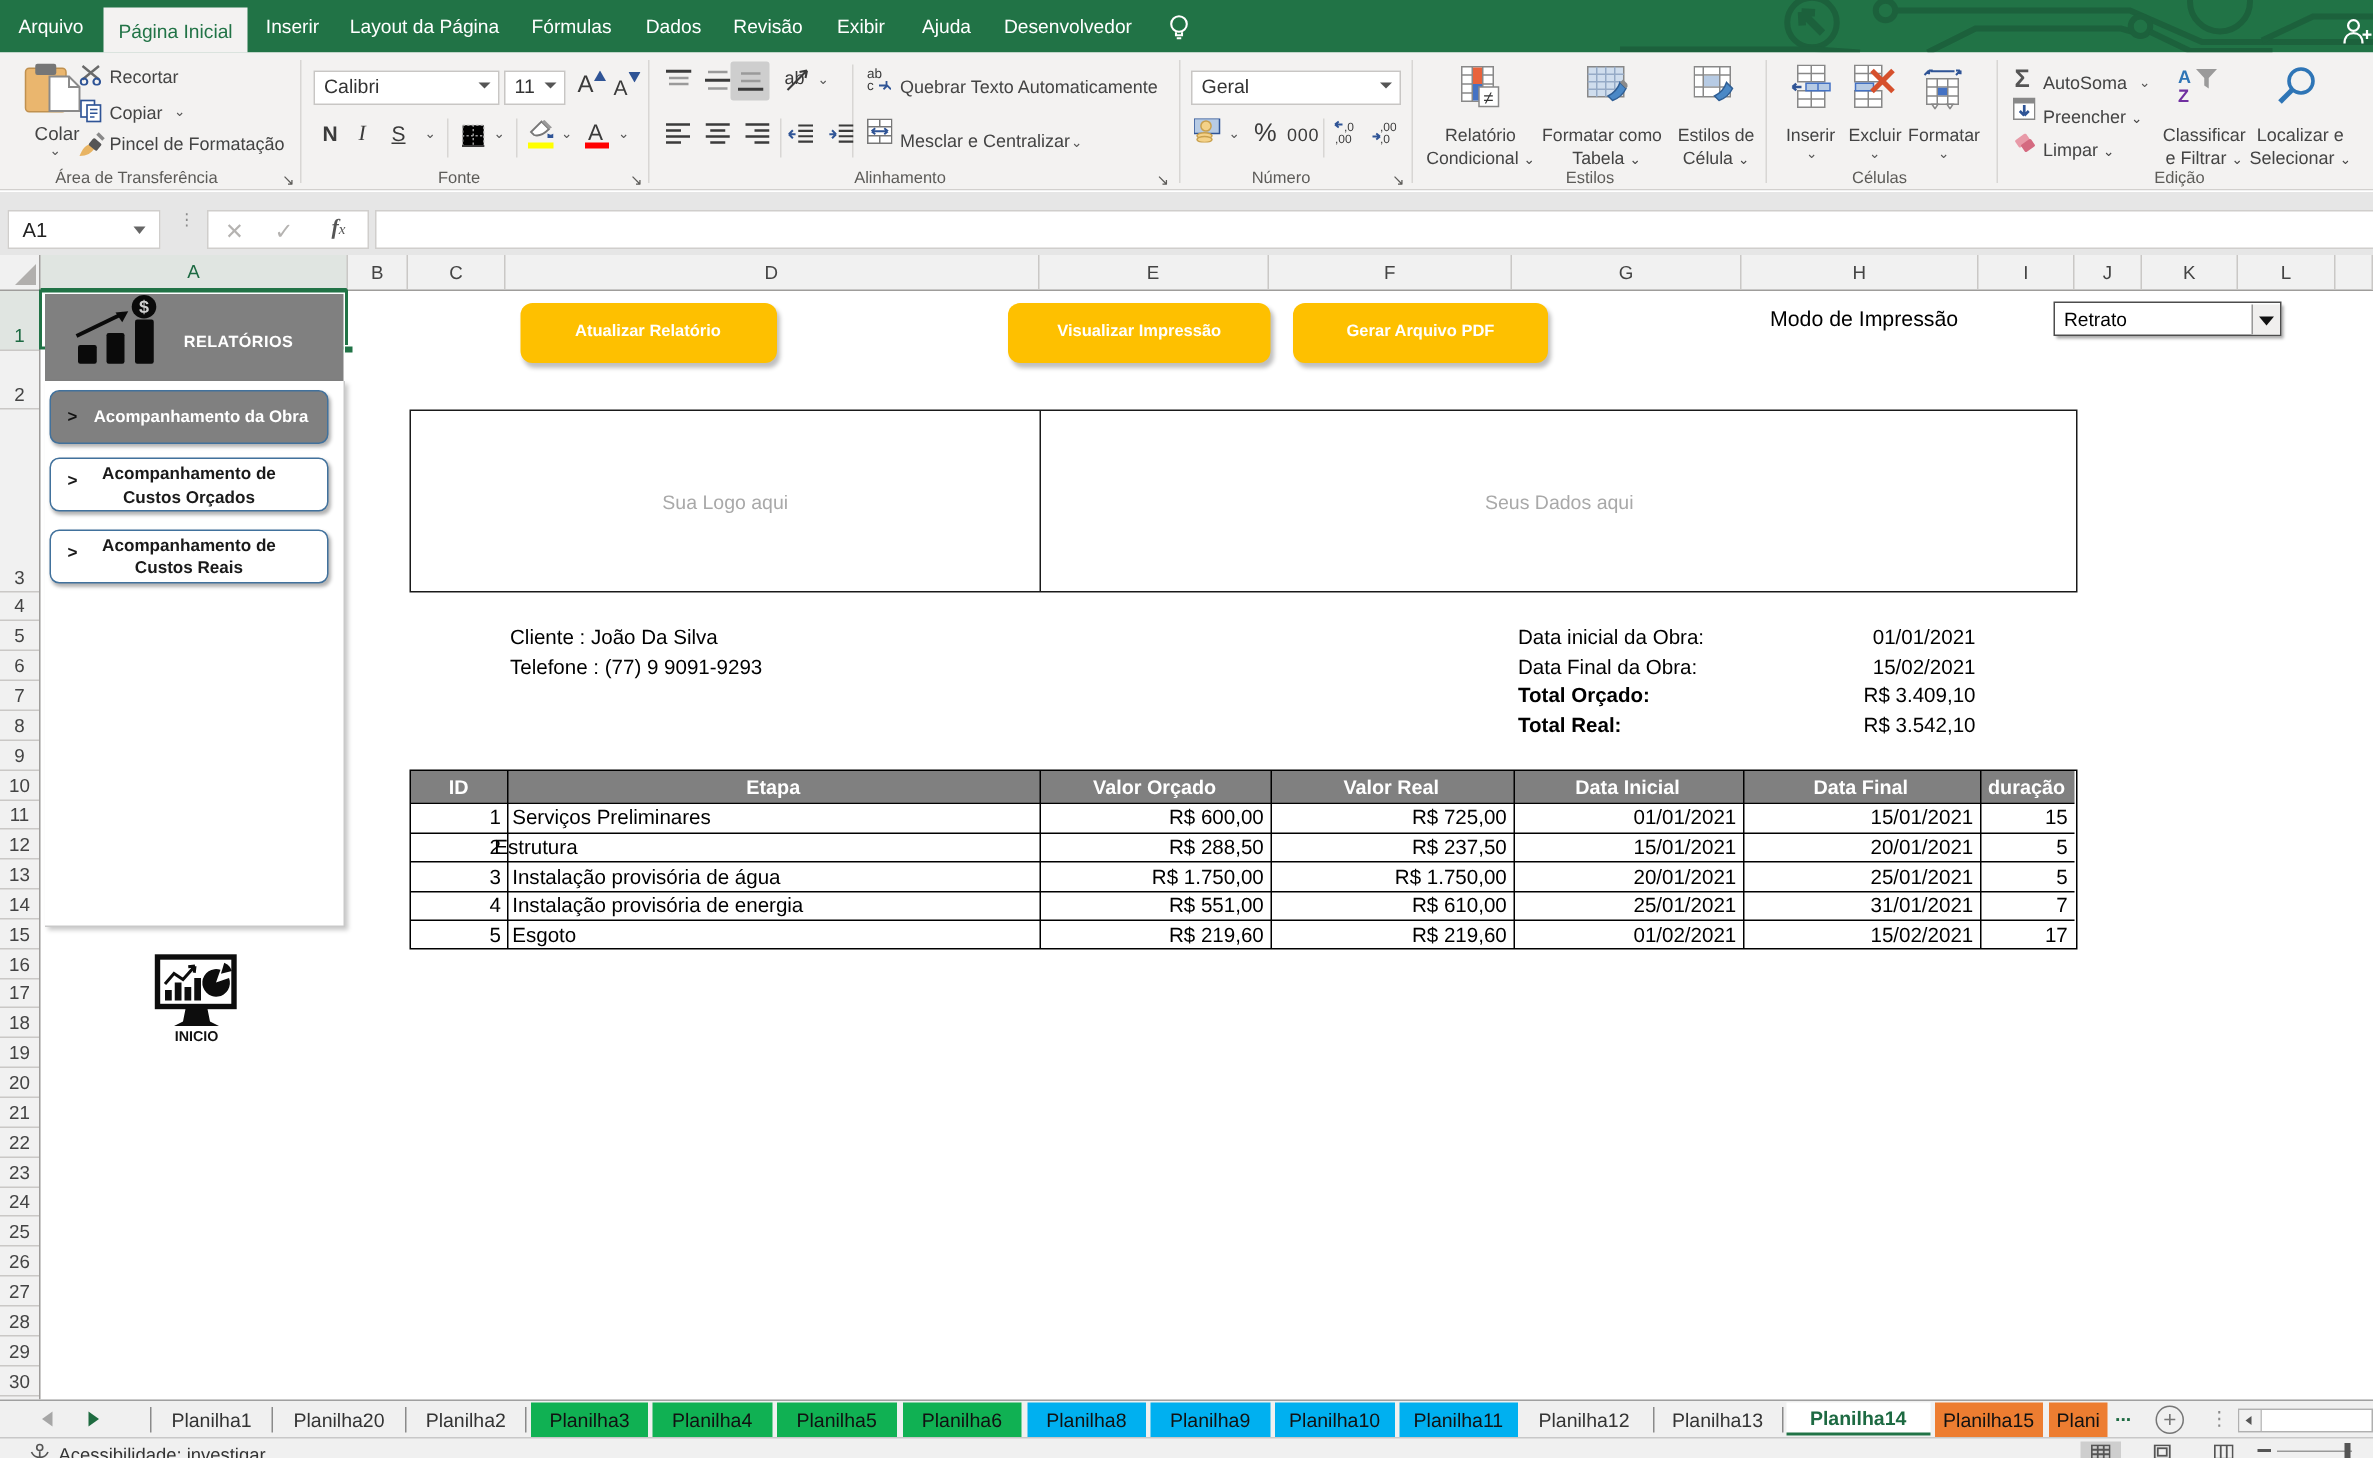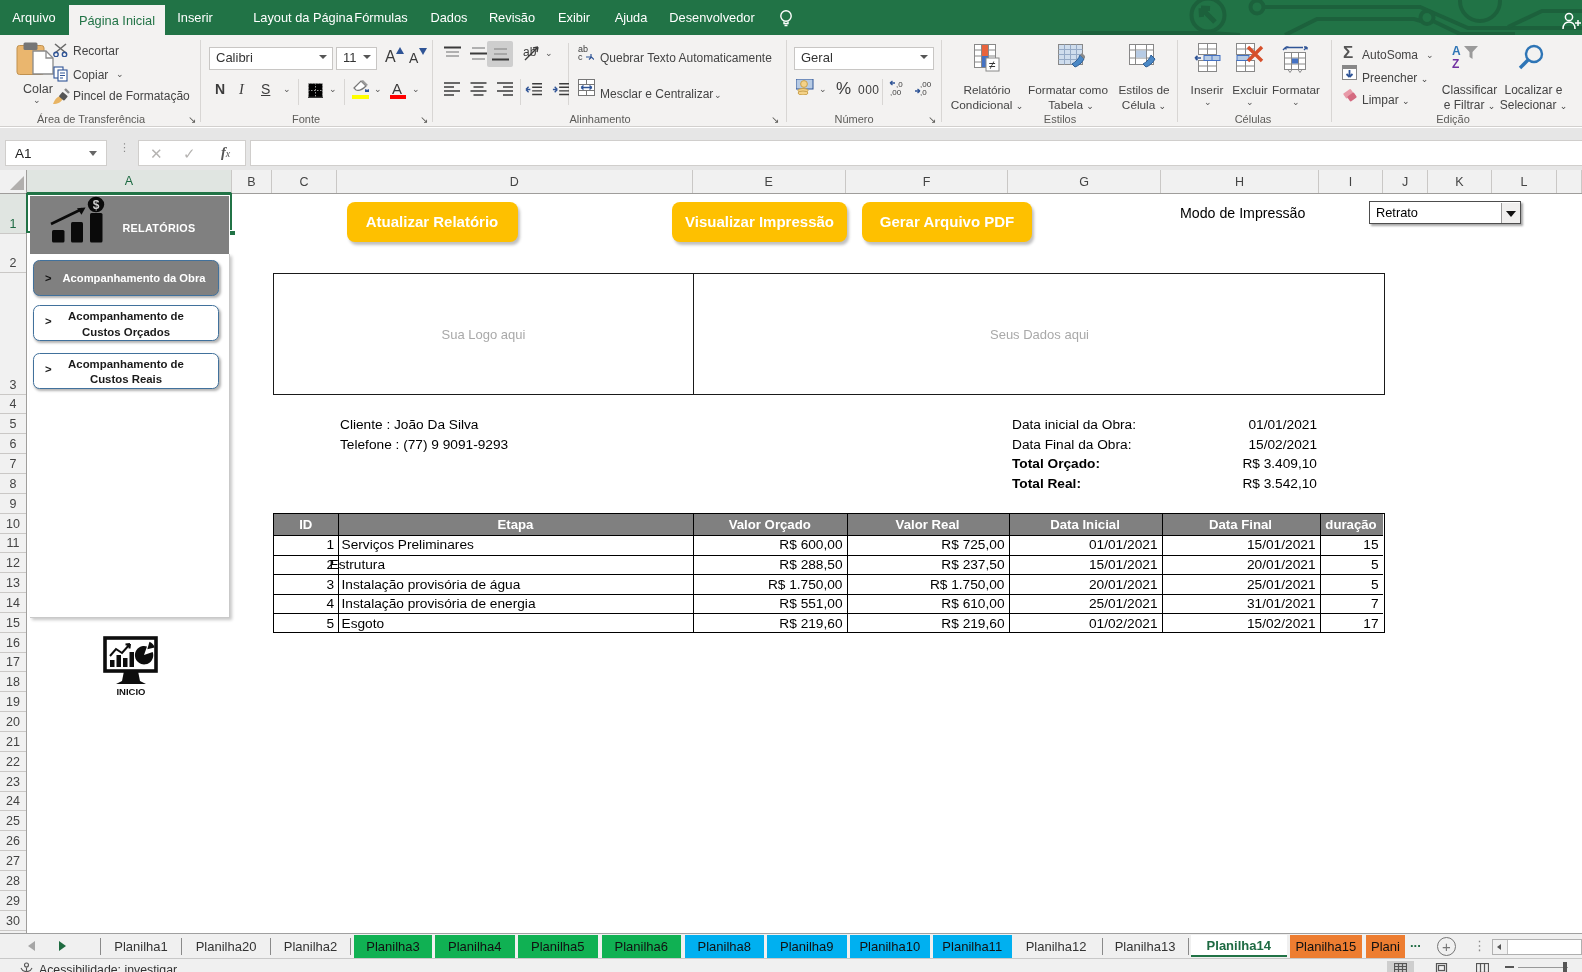--- a/index.html
+++ b/index.html
@@ -22,21 +22,21 @@
   .combo .ca { position:absolute; right:5px; top:7px; width:0; height:0; border-left:4px solid transparent; border-right:4px solid transparent; border-top:4px solid #555; }
   
   #fbar { position:absolute; left:0; top:127px; width:1582px; height:43px; background:#e6e6e6; border-top:1px solid #fff; }
   .wbox { position:absolute; background:#fff; border:1px solid #d0cecc; }
   
   #colheads { position:absolute; left:0; top:170px; width:1582px; height:24px; background:#f1f1f1; border-bottom:1px solid #9f9d9b; }
   .ch { position:absolute; top:0; height:23px; font-size:12.5px; color:#444; text-align:center; line-height:24px; border-right:1px solid #cac8c6; }
   #rowheads { position:absolute; left:0; top:194px; width:27px; height:739px; background:#f1f1f1; border-right:1px solid #9f9d9b; }
   .rh { position:absolute; left:0; width:26px; font-size:12.5px; color:#444; text-align:center; border-bottom:1px solid #cac8c6; display:flex; align-items:flex-end; justify-content:center; }
   
-  .ybtn { position:absolute; background:#fec000; border-radius:8px; color:#fff; font-weight:bold; font-size:15px; text-align:center; box-shadow:2px 3px 3px rgba(0,0,0,0.25); }
+  .ybtn { position:absolute; background:#fec000; border-radius:8px; color:#fff; font-weight:bold; font-size:11px; text-align:center; box-shadow:2px 3px 3px rgba(0,0,0,0.25); }
   .navbtn { position:absolute; left:33px; width:186px; border:1.5px solid #41719c; border-radius:6.5px; box-shadow:1.5px 2px 2.5px rgba(0,0,0,0.3); font-weight:bold; font-size:11.4px; text-align:center; }
   .cell { position:absolute; font-size:13.7px; color:#000; white-space:nowrap; }
   .thead { position:absolute; color:#fff; font-weight:bold; font-size:13.2px; text-align:center; top:0; height:22px; line-height:22px; }
   
   #tabbar { position:absolute; left:0; top:933px; width:1582px; height:25px; background:#f0f0f0; border-top:1px solid #a0a0a0; }
   .stab { position:absolute; top:1px; height:23px; line-height:23px; font-size:13px; color:#333; text-align:center; }
   .stabc { position:absolute; top:1px; height:23px; line-height:23px; font-size:13px; color:#111; text-align:center; }
   .stdiv { position:absolute; top:4px; height:17px; width:1px; background:#8a8a8a; }
   #statusbar { position:absolute; left:0; top:958px; width:1582px; height:14px; background:#f0f0f0; border-top:1px solid #c8c8c8; }
 </style>
@@ -55,21 +55,21 @@
       <circle cx="347" cy="17.5" r="6.5"></circle>
       <path d="M353 21 L380 34 L435 34"></path>
       <path d="M0 33 L130 33 L160 35"></path>
       <circle cx="400" cy="1" r="20"></circle>
       <path d="M428 27 L462 11 L502 11"></path>
     </g>
   </svg>
   <div class="rtab" style="left:4px;width:60px;">Arquivo</div>
   <div id="activetab" style="left:69px;width:96px;">Página Inicial</div>
   <div class="rtab" style="left:165px;width:60px;">Inserir</div>
-  <div class="rtab" style="left:227px;width:112px;margin-left:20px;">Layout da Página</div>
+  <div class="rtab" style="left:227px;width:112px;">Layout da Página</div>
   <div class="rtab" style="left:346px;width:70px;">Fórmulas</div>
   <div class="rtab" style="left:419px;width:60px;">Dados</div>
   <div class="rtab" style="left:482px;width:60px;">Revisão</div>
   <div class="rtab" style="left:544px;width:60px;">Exibir</div>
   <div class="rtab" style="left:601px;width:60px;">Ajuda</div>
   <div class="rtab" style="left:662px;width:100px;">Desenvolvedor</div>
   <svg class="abs" style="left:778px;top:9px" width="16" height="18" viewBox="0 0 16 18">
     <g fill="none" stroke="#fff" stroke-width="1.4">
       <circle cx="8" cy="7" r="5.2"></circle>
           <path d="M6 12.5 v2 h4 v-2 M6.5 16.5 h3"></path>

